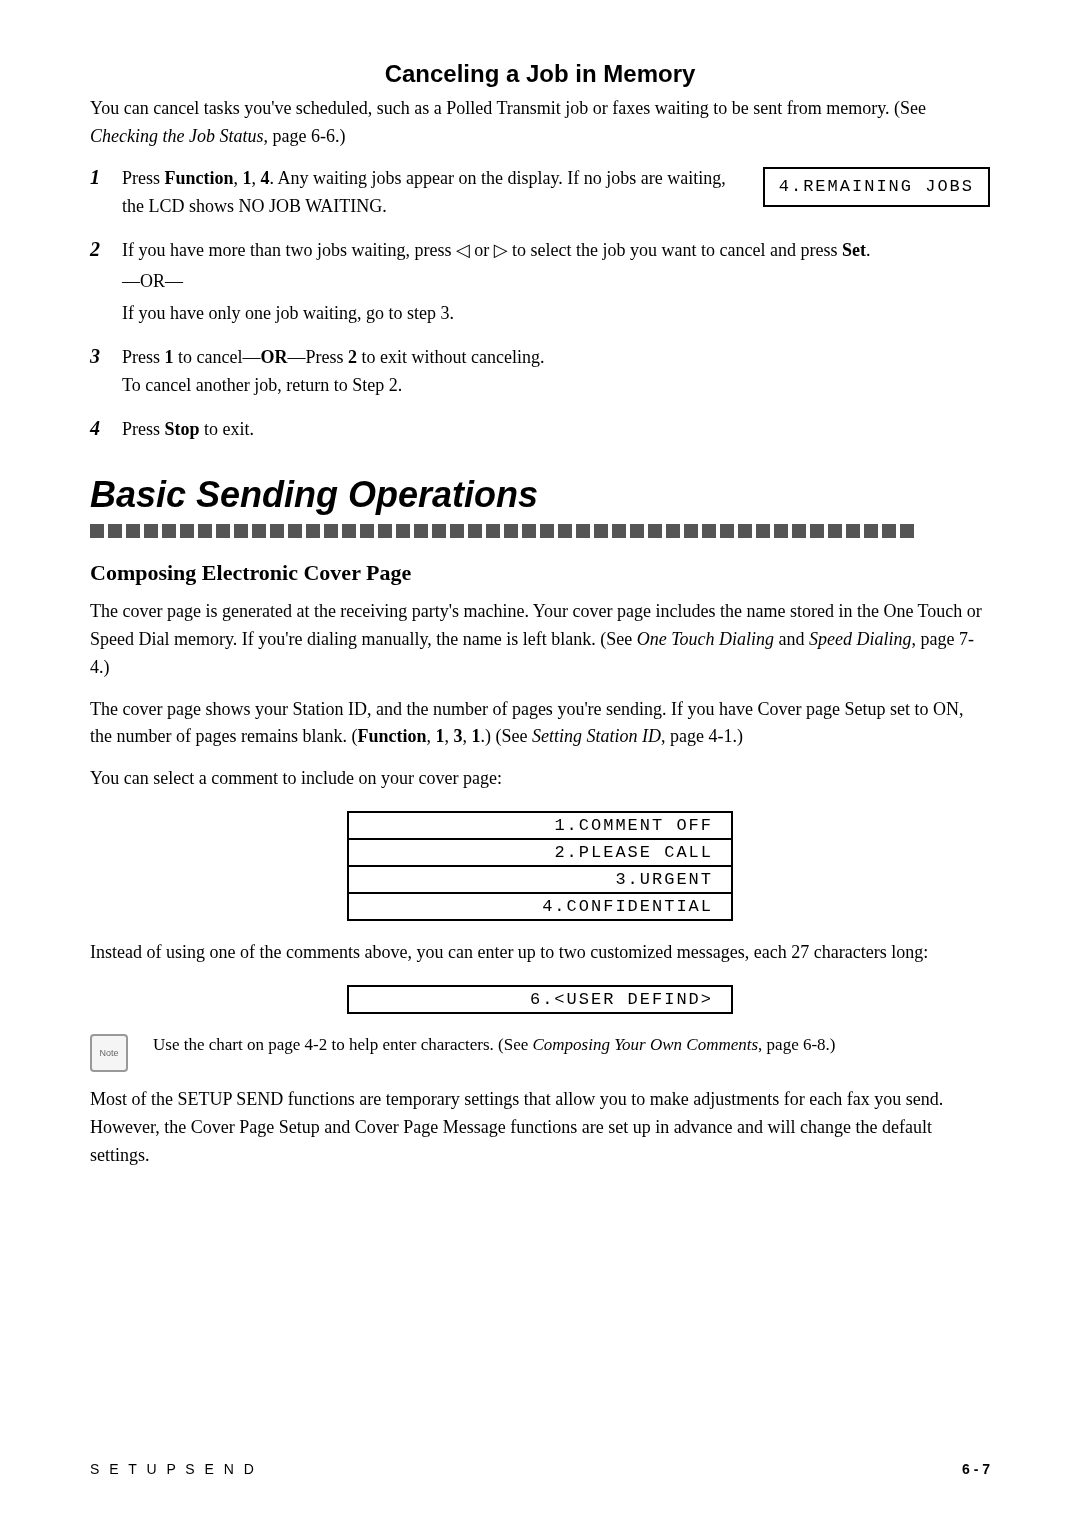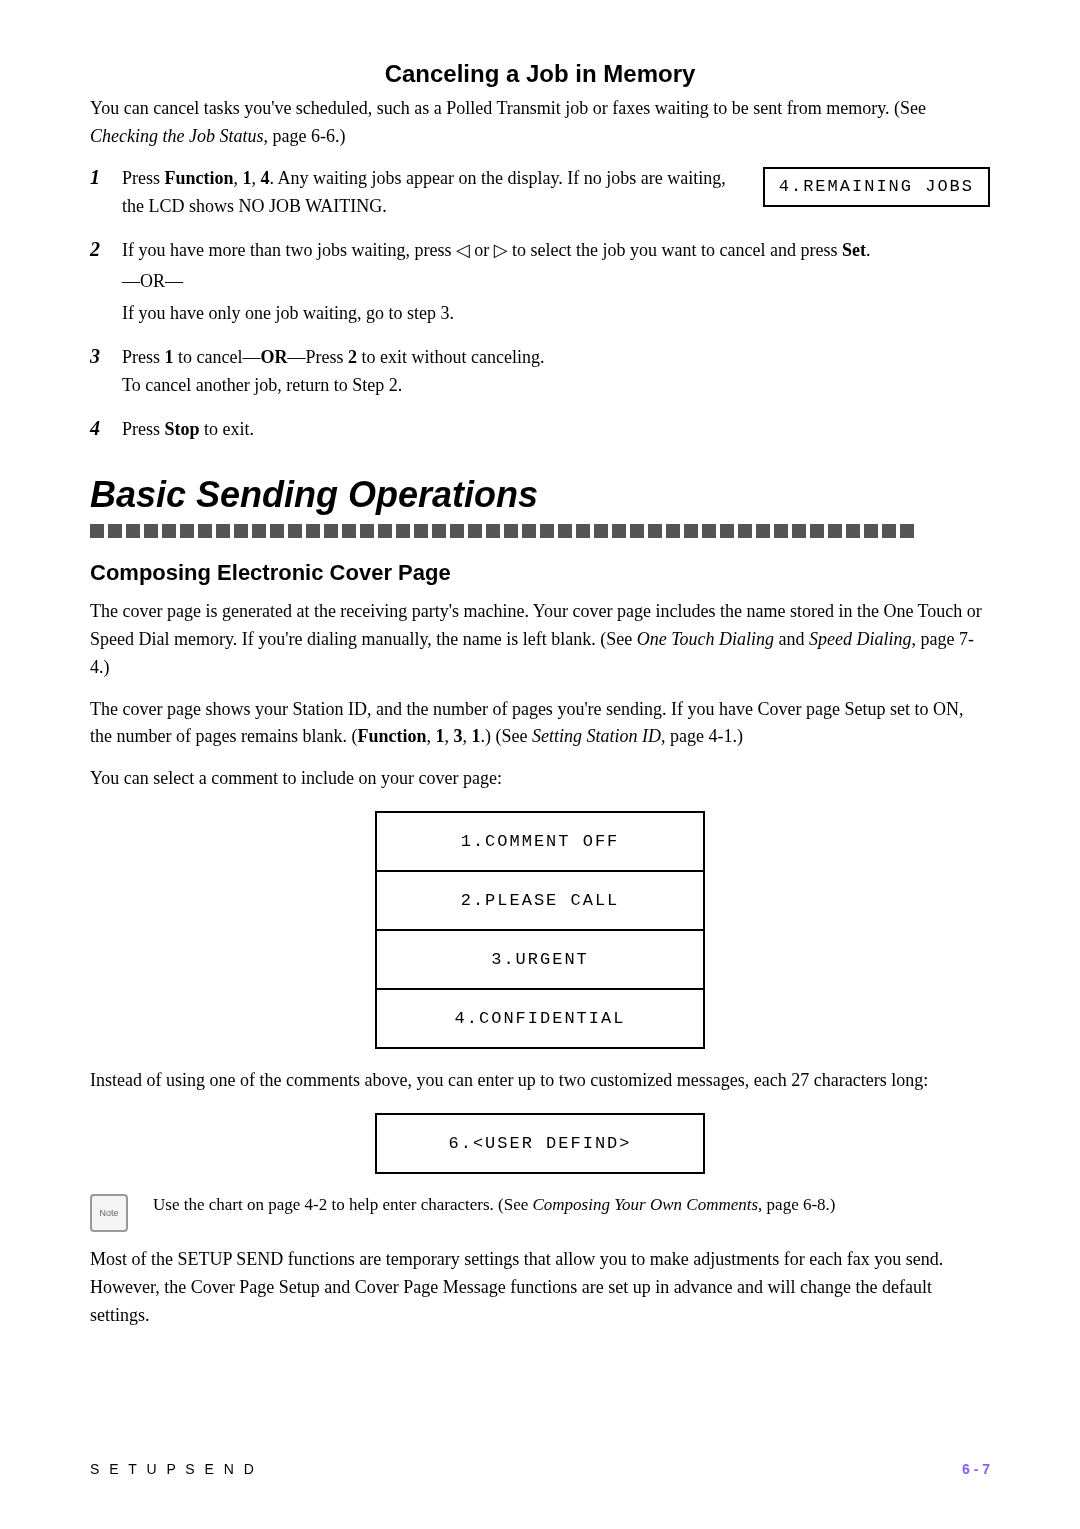--- a/index.html
+++ b/index.html
@@ -133,25 +133,25 @@
       display: flex;
       flex-direction: column;
       align-items: center;
       margin: 18px 0 18px 0;
     }
 
     .lcd-menu-box {
       border: 2px solid #000;
       font-family: 'Courier New', Courier, monospace;
       font-size: 17px;
-      padding: 19px 18px;
+      padding: 3px 18px;
       letter-spacing: 2px;
       white-space: nowrap;
-      width: 330px;
-      text-align: center;
+      width: 386px;
+      text-align: right;
       border-bottom: none;
     }
 
     .lcd-menu-box:last-child {
       border-bottom: 2px solid #000;
     }
 
     
     .note-block {
       display: flex;
@@ -210,25 +210,25 @@
       font-family: Arial, Helvetica, sans-serif;
       font-size: 14px;
       letter-spacing: 3px;
       color: #000;
     }
 
     .footer-right {
       font-family: Arial, Helvetica, sans-serif;
       font-size: 14px;
       font-weight: bold;
-      color: #8b5cf6;
+      color: #000000;
     }
 
     .subsection-title {
-      font-family: Liberation Sans, sans-serif;
+      font-family: Liberation Serif, serif;
       font-size: 22px;
       font-weight: bold;
       margin-bottom: 12px;
       margin-top: 8px;
     }
   </style>
 </head>
 <body>
 
 <div class="page-container">

